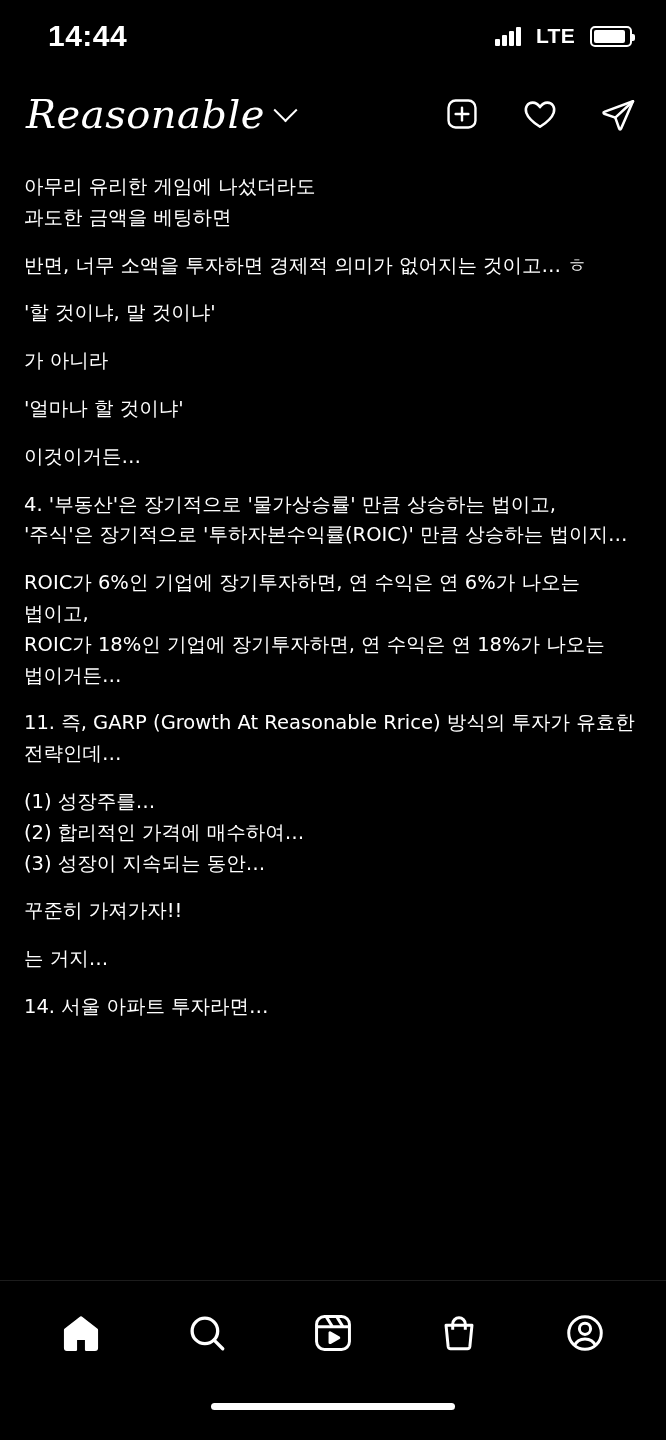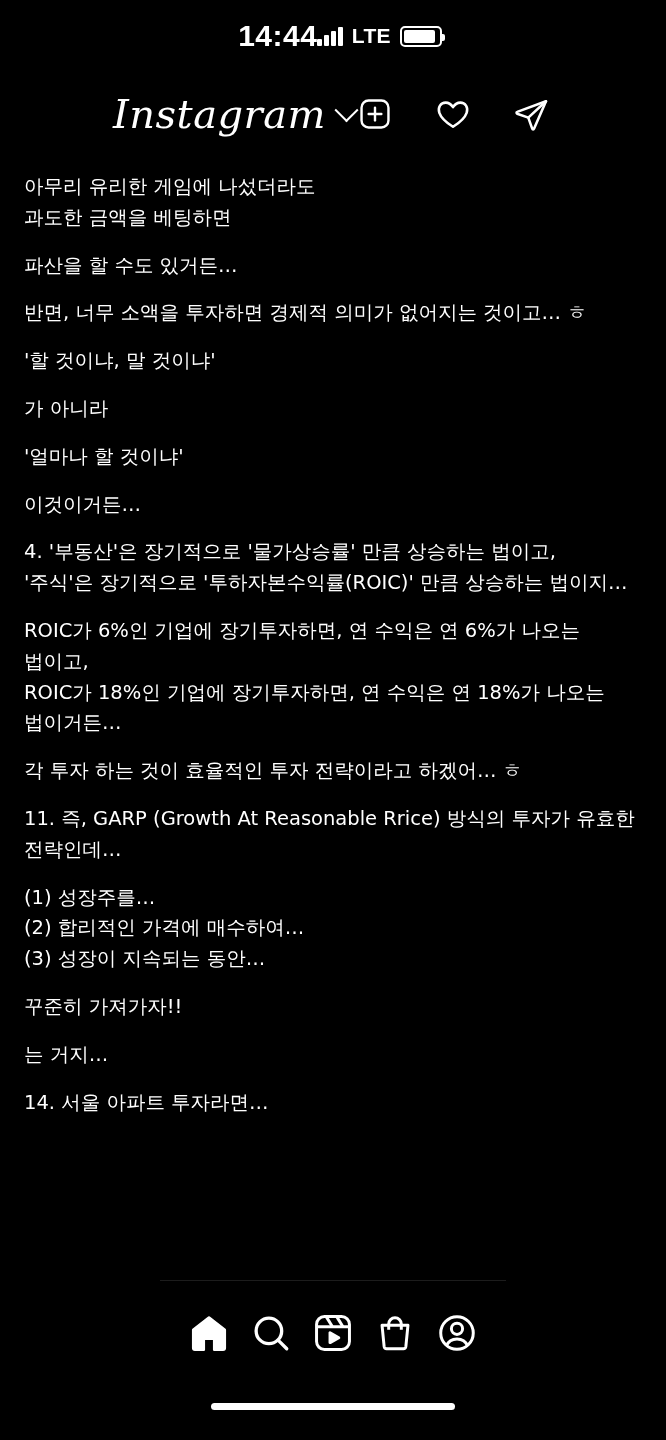--- a/index.html
+++ b/index.html
@@ -10,42 +10,41 @@
     font-family: "Liberation Sans", sans-serif;
     overflow: hidden;
   }
   .phone {
     position: relative;
     width: 666px;
     height: 1428px;
     background: #000000;
     display: flex;
     flex-direction: column;
-    align-items: center;
   }
 
   
   .status-bar {
     height: 72px;
     flex: 0 0 72px;
     display: flex;
     align-items: center;
     justify-content: space-between;
     padding: 0 34px 0 48px;
     color: #ffffff;
   }
   .status-time {
     font-size: 30px;
     font-weight: bold;
     letter-spacing: 0.5px;
   }
   .status-right {
     display: flex;
     align-items: center;
-    gap: 9px;
+    gap: 15px;
   }
   .signal-bars {
     display: flex;
     align-items: flex-end;
     gap: 2.5px;
     height: 20px;
   }
   .signal-bars i {
     display: block;
     width: 4.5px;
@@ -193,21 +192,21 @@
       </div>
       <div class="lte-label">LTE</div>
       <div class="battery">
           <span></span>
         </div>
     </div>
   </div>
 
   <div class="app-header">
     <div class="brand-wrap">
-      <div class="brand">Instagram</div>
+      <div class="brand">Reasonable</div>
       <div class="chevron-down"></div>
     </div>
     <div class="header-actions">
       <div class="icon-btn">
         <svg width="34" height="34" viewBox="0 0 24 24" fill="none" stroke="#ffffff" stroke-width="1.7" stroke-linecap="round" stroke-linejoin="round">
           <rect x="2.5" y="2.5" width="19" height="19" rx="5"></rect>
           <line x1="12" y1="7.5" x2="12" y2="16.5"></line>
           <line x1="7.5" y1="12" x2="16.5" y2="12"></line>
         </svg>
       </div>
@@ -221,31 +220,29 @@
           <path d="M22 3.5 2.8 10.6c-.6.2-.6 1 0 1.2l7.4 2.6 2.6 7.4c.2.6 1 .6 1.2 0L22 3.5z"></path>
           <path d="M22 3.5 10.2 14.4"></path>
         </svg>
       </div>
     </div>
   </div>
 
   <div class="post-body">
     <div class="para">아무리 유리한 게임에 나섰더라도
 과도한 금액을 베팅하면</div>
-    <div class="para">파산을 할 수도 있거든…</div>
     <div class="para">반면, 너무 소액을 투자하면 경제적 의미가 없어지는 것이고… ㅎ</div>
     <div class="para">'할 것이냐, 말 것이냐'</div>
     <div class="para">가 아니라</div>
     <div class="para">'얼마나 할 것이냐'</div>
     <div class="para">이것이거든…</div>
     <div class="para">4. '부동산'은 장기적으로 '물가상승률' 만큼 상승하는 법이고,
 '주식'은 장기적으로 '투하자본수익률(ROIC)' 만큼 상승하는 법이지…</div>
     <div class="para">ROIC가 6%인 기업에 장기투자하면, 연 수익은 연 6%가 나오는 법이고,
 ROIC가 18%인 기업에 장기투자하면, 연 수익은 연 18%가 나오는 법이거든…</div>
-    <div class="para">각 투자 하는 것이 효율적인 투자 전략이라고 하겠어… ㅎ</div>
     <div class="para">11. 즉, GARP (Growth At Reasonable Rrice) 방식의 투자가 유효한 전략인데…</div>
     <div class="para">(1) 성장주를…
 (2) 합리적인 가격에 매수하여…
 (3) 성장이 지속되는 동안…</div>
     <div class="para">꾸준히 가져가자!!</div>
     <div class="para">는 거지…</div>
     <div class="para">14. 서울 아파트 투자라면…</div>
 
   </div>
 

